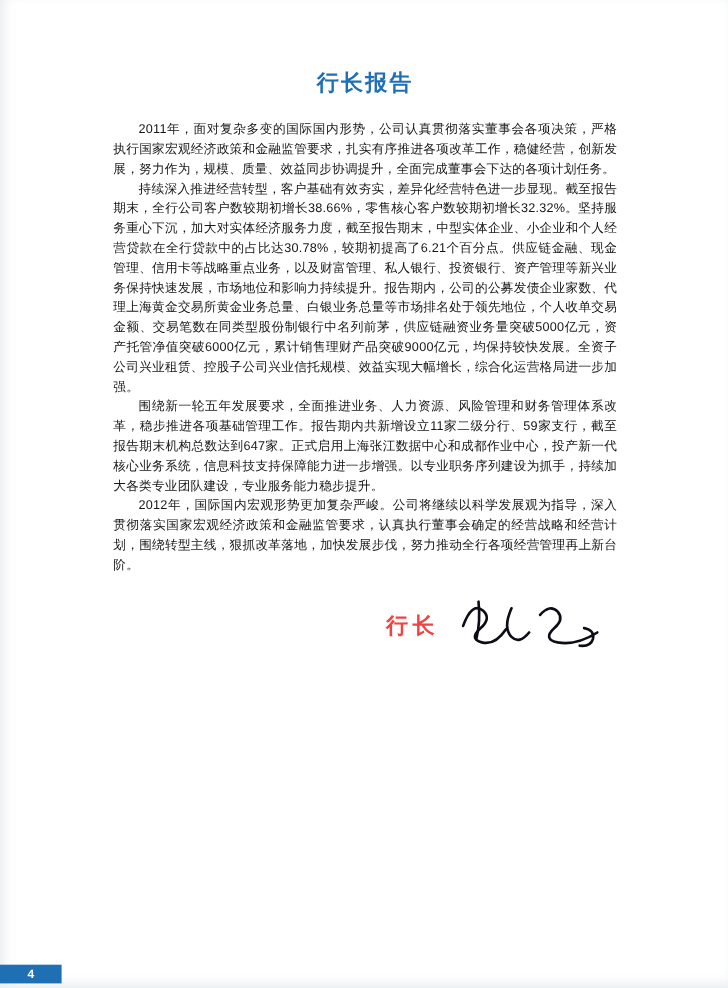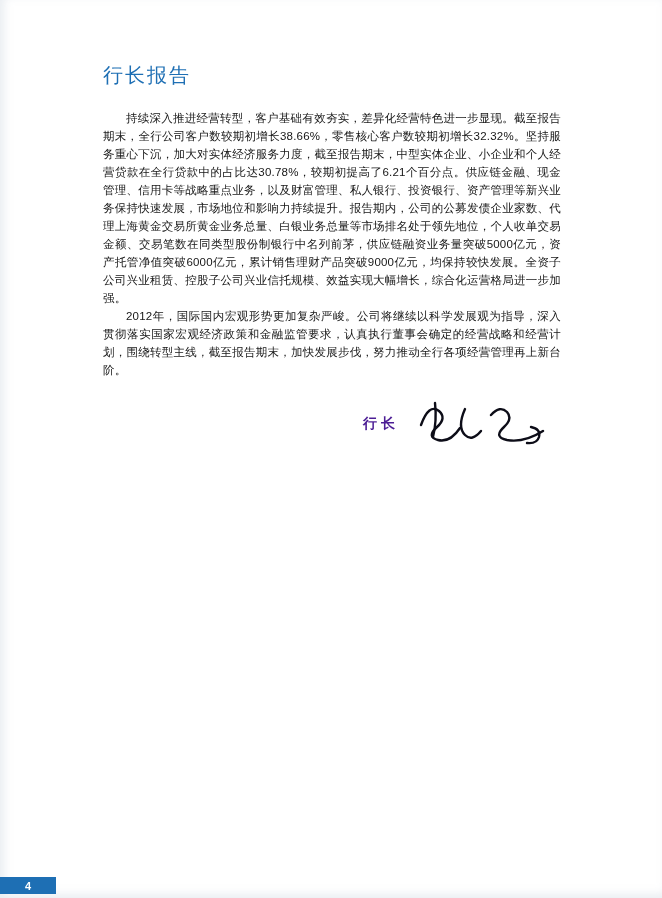--- a/index.html
+++ b/index.html
@@ -19,46 +19,47 @@
     box-shadow: inset 4px -4px 10px rgba(175,192,204,0.28);
   }
   .content {
     position: absolute;
     left: 103px;
     top: 62px;
     width: 458px;
   }
   .title {
     font-size: 20px;
-    font-weight: normal;
+    font-weight: bold;
     color: #1e6fb4;
     letter-spacing: 2px;
     margin-bottom: 20px;
+    text-align: center;
   }
   .body-text p {
     font-size: 11.5px;
     line-height: 18px;
     text-align: justify;
     text-indent: 2em;
     color: #161616;
     letter-spacing: 0.2px;
   }
   .signature-row {
     margin-top: 14px;
     display: flex;
     justify-content: flex-end;
     align-items: center;
     gap: 8px;
     padding-right: 8px;
   }
   .sig-label {
-    font-size: 14px;
+    font-size: 20px;
     font-weight: bold;
     letter-spacing: 4px;
-    color: #4c1d95;
+    color: #ef4444;
   }
   .sig-mark { display: inline-block; }
   .footer-bar {
     position: absolute;
     left: 0;
     bottom: 4px;
     width: 56px;
     height: 17px;
     background: #1e6fb4;
     color: #ffffff;
@@ -71,22 +72,24 @@
 </style>
 </head>
 <body>
 
 <div class="page">
 
   <div class="content">
     <h1 class="title">行长报告</h1>
 
     <div class="body-text" id="paragraphs">
+        <p>2011年，面对复杂多变的国际国内形势，公司认真贯彻落实董事会各项决策，严格执行国家宏观经济政策和金融监管要求，扎实有序推进各项改革工作，稳健经营，创新发展，努力作为，规模、质量、效益同步协调提升，全面完成董事会下达的各项计划任务。</p>
         <p>持续深入推进经营转型，客户基础有效夯实，差异化经营特色进一步显现。截至报告期末，全行公司客户数较期初增长38.66%，零售核心客户数较期初增长32.32%。坚持服务重心下沉，加大对实体经济服务力度，截至报告期末，中型实体企业、小企业和个人经营贷款在全行贷款中的占比达30.78%，较期初提高了6.21个百分点。供应链金融、现金管理、信用卡等战略重点业务，以及财富管理、私人银行、投资银行、资产管理等新兴业务保持快速发展，市场地位和影响力持续提升。报告期内，公司的公募发债企业家数、代理上海黄金交易所黄金业务总量、白银业务总量等市场排名处于领先地位，个人收单交易金额、交易笔数在同类型股份制银行中名列前茅，供应链融资业务量突破5000亿元，资产托管净值突破6000亿元，累计销售理财产品突破9000亿元，均保持较快发展。全资子公司兴业租赁、控股子公司兴业信托规模、效益实现大幅增长，综合化运营格局进一步加强。</p>
-        <p>2012年，国际国内宏观形势更加复杂严峻。公司将继续以科学发展观为指导，深入贯彻落实国家宏观经济政策和金融监管要求，认真执行董事会确定的经营战略和经营计划，围绕转型主线，截至报告期末，加快发展步伐，努力推动全行各项经营管理再上新台阶。</p>
+        <p>围绕新一轮五年发展要求，全面推进业务、人力资源、风险管理和财务管理体系改革，稳步推进各项基础管理工作。报告期内共新增设立11家二级分行、59家支行，截至报告期末机构总数达到647家。正式启用上海张江数据中心和成都作业中心，投产新一代核心业务系统，信息科技支持保障能力进一步增强。以专业职务序列建设为抓手，持续加大各类专业团队建设，专业服务能力稳步提升。</p>
+        <p>2012年，国际国内宏观形势更加复杂严峻。公司将继续以科学发展观为指导，深入贯彻落实国家宏观经济政策和金融监管要求，认真执行董事会确定的经营战略和经营计划，围绕转型主线，狠抓改革落地，加快发展步伐，努力推动全行各项经营管理再上新台阶。</p>
       </div>
 
     <div class="signature-row">
       <span class="sig-label">行长</span>
       <span class="sig-mark">
         <svg width="146" height="58" viewBox="0 0 146 58" xmlns="http://www.w3.org/2000/svg" aria-hidden="true">
           <g fill="none" stroke="#0d0d18" stroke-width="2.4" stroke-linecap="round" stroke-linejoin="round">
             <path d="M14 32 q8 -22 18 -14 q8 7 -2 16 q-11 10 1 13 q12 3 22 -12"></path>
             <path d="M28 10 q2 18 -2 34"></path>
             <path d="M58 16 q-8 18 0 26 q7 7 16 -4"></path>

